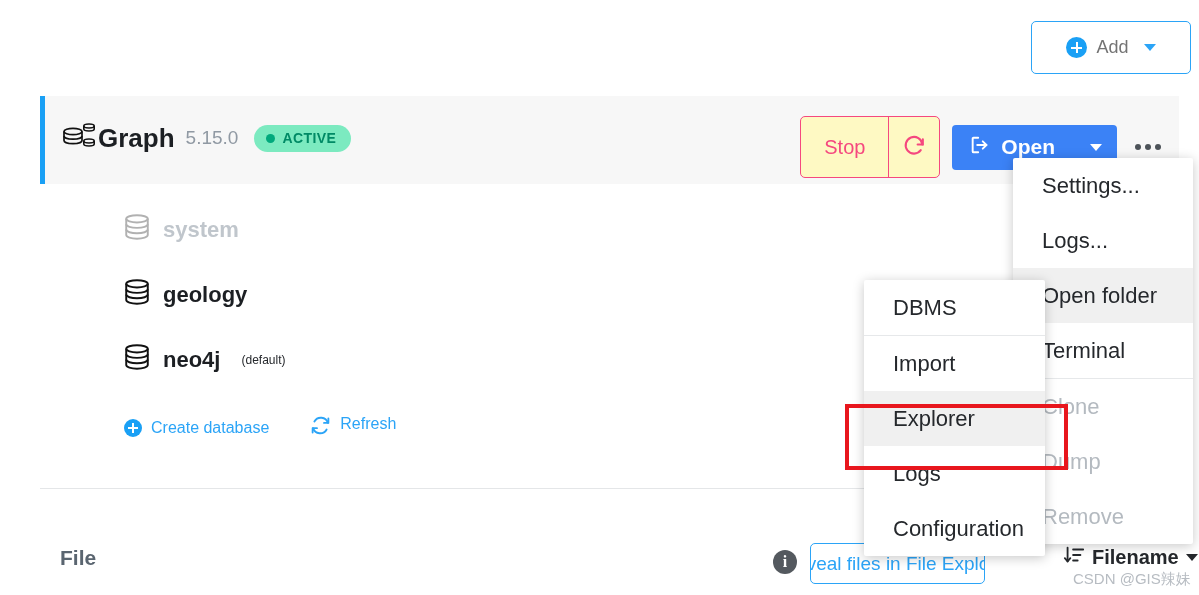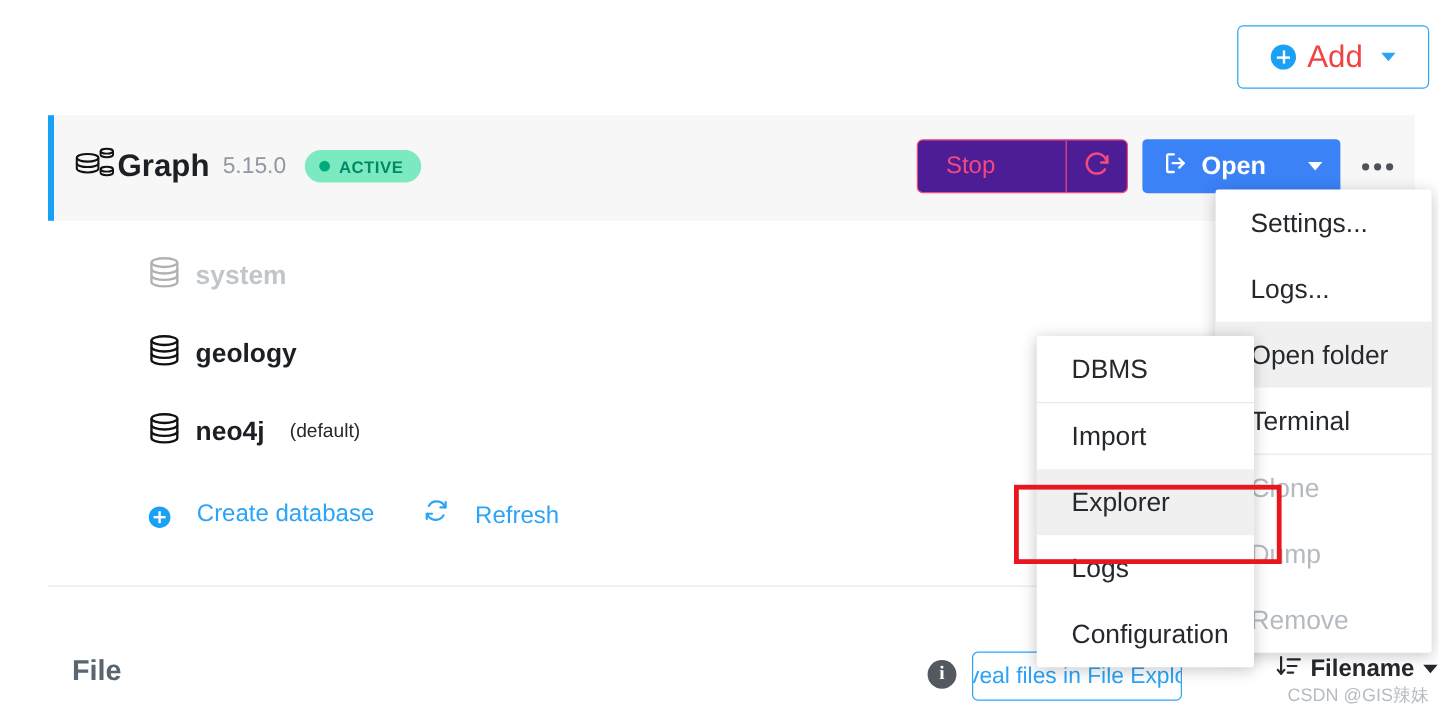--- a/index.html
+++ b/index.html
@@ -56,22 +56,22 @@
     flex: none;
   }
   .add-plus::before, .add-plus::after {
     content: "";
     position: absolute;
     background: #fff;
   }
   .add-plus::before { left: 5px; top: 9.5px; width: 11px; height: 2.5px; }
   .add-plus::after  { top: 5px; left: 9.25px; height: 11px; width: 2.5px; }
   .add-label {
-    font-size: 26px;
-    color: #ef4444;
+    font-size: 18px;
+    color: #737373;
     text-align: right;
   }
   .caret-down {
     width: 0; height: 0;
     border-left: 6px solid transparent;
     border-right: 6px solid transparent;
     border-top: 7px solid #2ba4f7;
     margin-left: 6px;
   }
 
@@ -139,27 +139,26 @@
   
   .card-controls {
     position: absolute;
     right: 14px;
     top: 20px;
     display: flex;
     align-items: center;
   }
   .stop-group {
     display: flex;
-    height: 45px;
+    height: 62px;
     border: 1.5px solid #f5487f;
     border-radius: 5px;
     overflow: hidden;
-    background: #4c1d95;
+    background: #fef9c3;
     box-sizing: border-box;
-    gap: 36px;
   }
   .stop-btn {
     width: 87px;
     display: flex; align-items: center; justify-content: center;
     font-size: 20px;
     color: #f5487f;
     cursor: pointer;
   }
   .restart-btn {
     width: 50px;
@@ -223,40 +222,40 @@
     margin-bottom: 21px;
     cursor: pointer;
   }
   .db-row:last-child { margin-bottom: 0; }
   .db-name {
     font-size: 22px;
     font-weight: bold;
     color: #1c1f23;
   }
   .db-suffix {
-    font-size: 16px;
+    font-size: 12px;
     color: #25282c;
     margin-left: 8px;
     font-weight: normal;
   }
   .db-row.disabled .db-name { color: #c0c6cc; font-weight: bold; }
   .db-row.disabled svg { opacity: 0.32; }
 
   
   .db-actions {
     position: absolute;
     left: 124px;
     top: 415px;
     display: flex;
     align-items: center;
     gap: 41px;
   }
   .action-link {
-    display: flex; align-items: flex-end; gap: 22px;
-    font-size: 20px;
+    display: flex; align-items: flex-start; gap: 9px;
+    font-size: 16px;
     color: #2ba4f7;
     cursor: pointer;
   }
   .action-plus {
     width: 18px; height: 18px; border-radius: 50%;
     background: #1aa0f5; position: relative; flex: none;
   }
   .action-plus::before, .action-plus::after {
     content: ""; position: absolute; background: #fff;
   }
@@ -269,21 +268,21 @@
     left: 40px;
     top: 488px;
     width: 1139px;
     height: 1px;
     background: #e4e6e8;
   }
   .file-label {
     position: absolute;
     left: 60px;
     top: 546px;
-    font-size: 24px;
+    font-size: 21px;
     font-weight: bold;
     color: #5a6570;
   }
   .info-icon {
     position: absolute;
     left: 773px;
     top: 550px;
     width: 24px; height: 24px;
     border-radius: 50%;
     background: #54595f;

